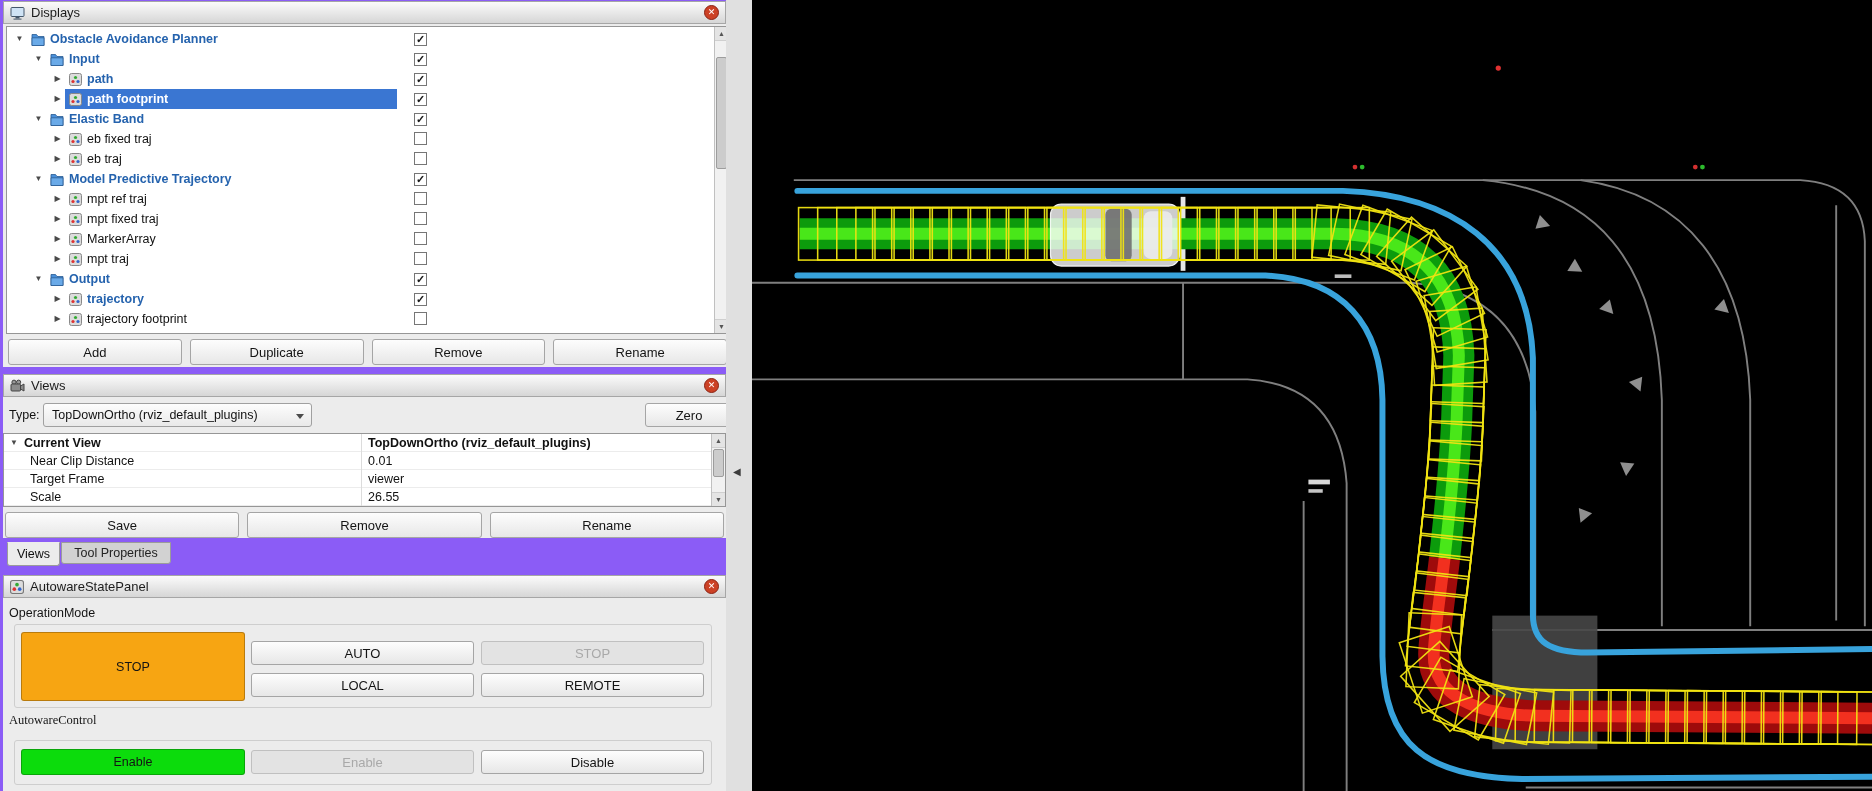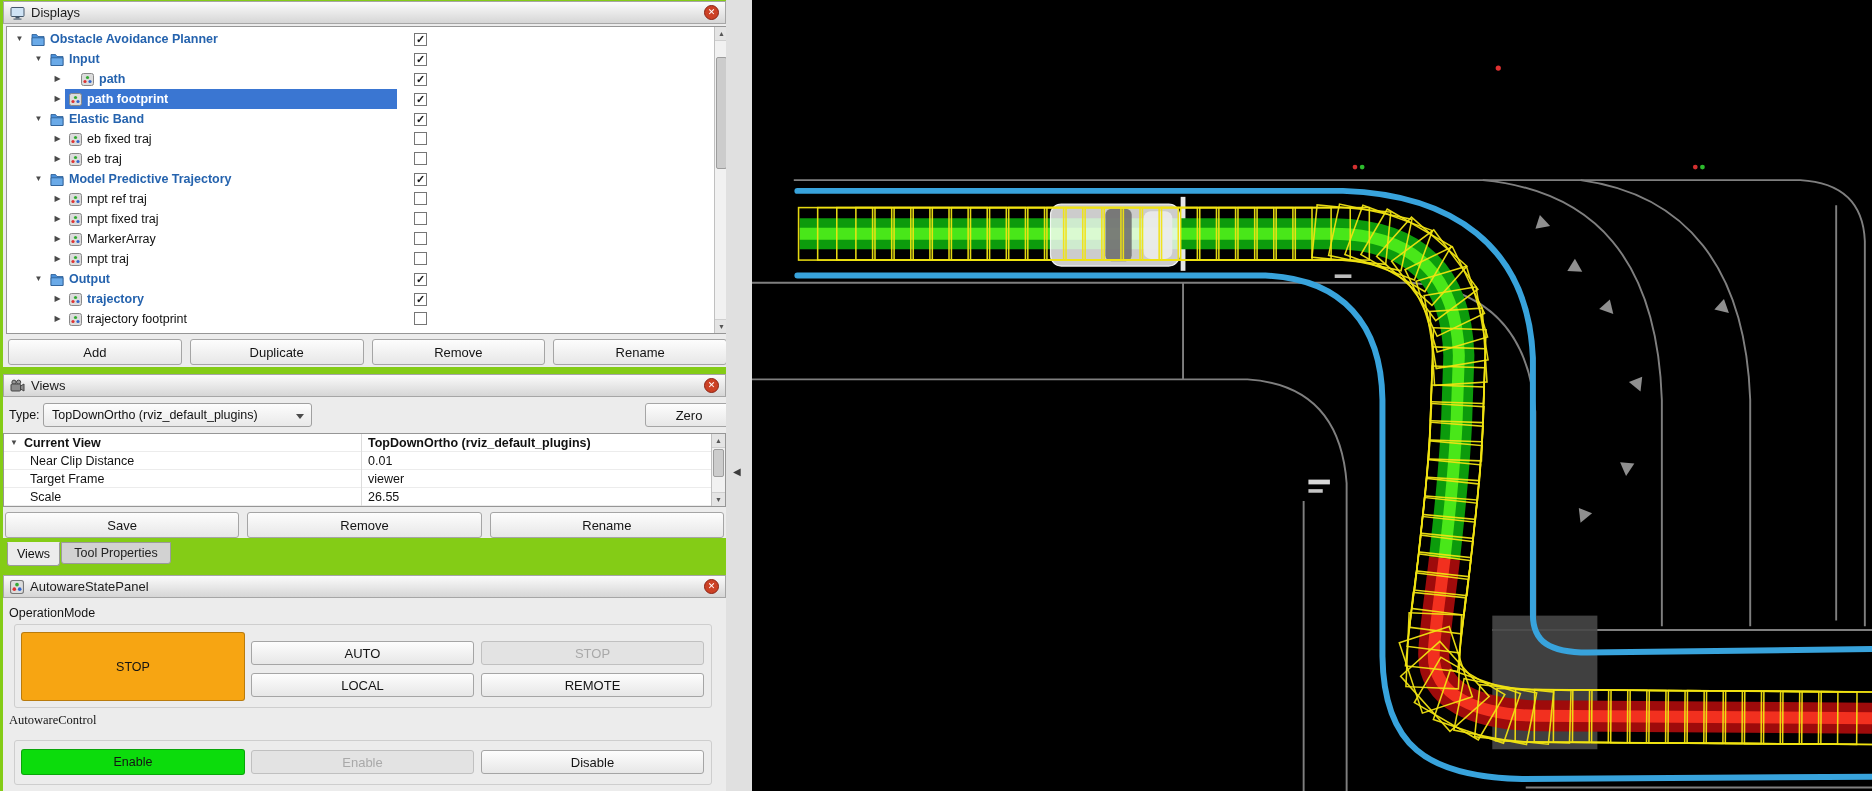--- a/index.html
+++ b/index.html
@@ -1,18 +1,18 @@
 <!DOCTYPE html>
 <html style="--background: #000000; --road-gray: #969696; --lane-blue: #38a3dc; --traj-green: #0c9b0c; --traj-green-core: #49e719; --traj-red: #9e0b0b; --traj-red-core: #f2301f; --footprint-yellow: #f0e312;"><head>
 <meta charset="utf-8">
 <style>
   * { box-sizing: border-box; margin: 0; padding: 0; }
   html,body { background:#555; }
   body { font-family: "Liberation Sans", sans-serif; font-size: 12px; color:#111; }
-  #app { position: relative; width: 1872px; height: 791px; background:#84cc16; overflow: hidden; }
+  #app { position: relative; width: 1872px; height: 791px; background:#8b5cf6; overflow: hidden; }
 
   
   .panel { position: absolute; left: 3px; width: 723px; background: #ececec; }
   .titlebar { height: 23px; background: linear-gradient(#fbfbfb, #d6d6d6); border: 1px solid #a6a6a6;
               display: flex; align-items: center; gap: 6px; padding: 0 6px; }
   .titlebar .title { font-size: 13px; color:#1c1c1c; }
   .close-btn { margin-left: auto; width: 15px; height: 15px; border-radius: 50%; background:#cc4125;
                border: 1px solid #8a2315; color:#fff; font-size: 9px; line-height: 13px; text-align: center; cursor: default; }
   .qbtn { flex: 1; height: 26px; background: linear-gradient(#fdfdfd,#e7e7e7); border: 1px solid #a5a5a5;
           border-radius: 3px; font-size: 13px; display: flex; align-items: center; justify-content: center; color:#141414; }
@@ -121,21 +121,21 @@
                   <path d="M1 1.5 h4.5 l1.5 2 H13 v9 H1z" fill="#4a90d9" stroke="#2a5c94" stroke-width="0.8"></path>
                   <path d="M1 4.8 H13 V12.5 H1z" fill="#6aaae8" stroke="#2a5c94" stroke-width="0.8"></path>
                 </svg>
               </span>
               <span class="tlabel on">Input</span>
             </span>
             <span class="cbcell"><span class="cb">✓</span></span>
           </div>
           <div class="trow">
             <span class="exp" style="left:44px">▶</span>
-            <span class="hl" style="left:70px">
+            <span class="hl" style="left:58px">
               <span class="ticon">
                 <svg width="13" height="13" viewBox="0 0 13 13">
                   <rect x="0.5" y="0.5" width="12" height="12" rx="2" fill="#dcdcdc" stroke="#888"></rect>
                   <circle cx="4" cy="8.5" r="1.6" fill="#d33"></circle>
                   <circle cx="6.5" cy="4.5" r="1.6" fill="#3a3"></circle>
                   <circle cx="9" cy="8.5" r="1.6" fill="#36c"></circle>
                 </svg>
               </span>
               <span class="tlabel on">path</span>
             </span>

